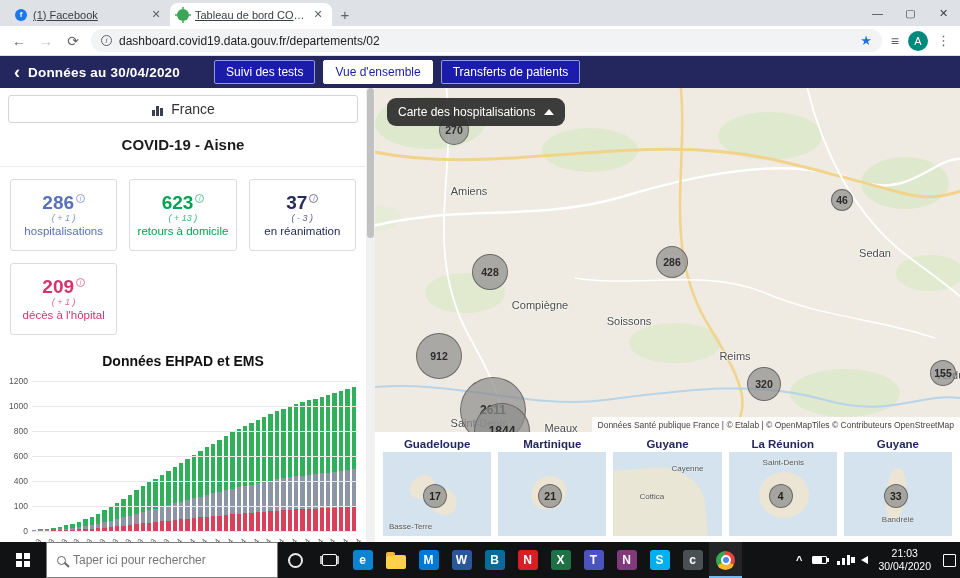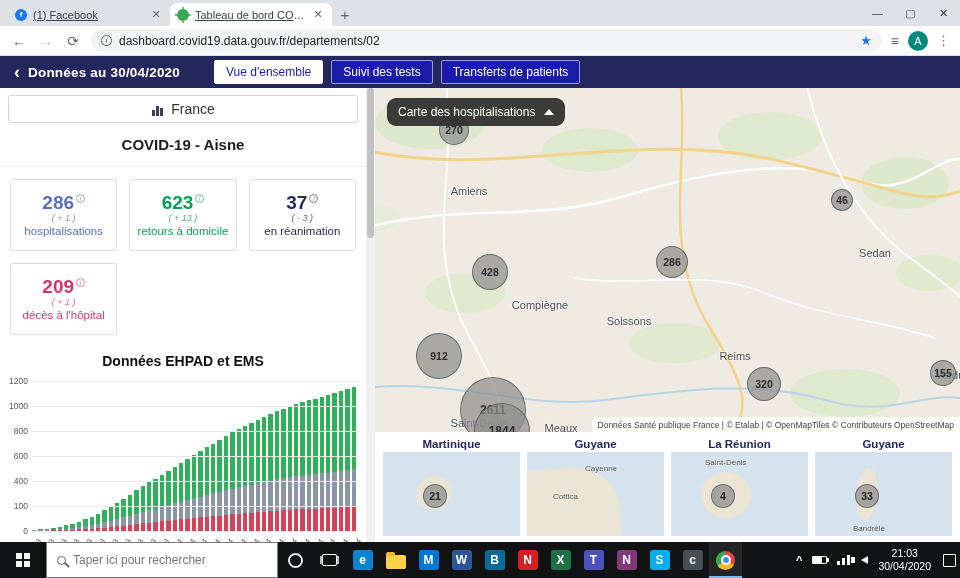--- a/index.html
+++ b/index.html
@@ -147,22 +147,22 @@
     </div>
     <span class="side-ico">≡</span>
     <span class="avatar">A</span>
     <span class="kebab">⋮</span>
   </div>
 
   <div class="dashheader">
     <span class="back-chev">‹</span>
     <span class="date-label">Données au 30/04/2020</span>
     <div class="hnav">
+      <button class="hbtn">Suivi des tests</button>
       <button class="hbtn active">Vue d'ensemble</button>
-      <button class="hbtn">Suivi des tests</button>
       <button class="hbtn">Transferts de patients</button>
     </div>
   </div>
 
   <div class="content">
 
     <div class="leftpanel">
       <div class="france-box">
         <svg width="13" height="13" viewBox="0 0 13 13">
             <rect x="1" y="7" width="3" height="6" fill="#3a3f52"></rect>
@@ -546,20 +546,29 @@
             <div class="mcircle" style="left: 127px; top: 343px; height: 56px; width: 56px; font-size: 12px;">1844</div>
           </div>
         <div class="map-toggle">
           <span>Carte des hospitalisations</span>
           <span class="caret-up"></span>
         </div>
         <div class="attribution">Données Santé publique France | © Etalab | © OpenMapTiles © Contributeurs OpenStreetMap</div>
       </div>
       <div class="domtom" id="domtom">
           <div class="ot-card">
+            <div class="ot-title">Guadeloupe</div>
+            <div class="ot-map">
+              <div class="blob" style="left: 26px; top: 24px; width: 26px; height: 22px; border-radius: 60% 40% 55% 45%; transform: rotate(-18deg);"></div>
+              <div class="blob" style="left: 44px; top: 36px; width: 30px; height: 26px; border-radius: 45% 55% 40% 60%; transform: rotate(14deg);"></div>
+              <div class="ot-place" style="left: 6px; top: 70px;">Basse-Terre</div>
+              <div class="ot-circle" style="left: 52px; top: 44px; height: 24px; width: 24px;">17</div>
+            </div>
+          </div>
+          <div class="ot-card">
             <div class="ot-title">Martinique</div>
             <div class="ot-map">
               <div class="blob" style="left: 34px; top: 24px; width: 34px; height: 34px; border-radius: 55% 45% 60% 40%; transform: rotate(10deg);"></div>
               <div class="ot-circle" style="left: 52px; top: 44px; height: 24px; width: 24px;">21</div>
             </div>
           </div>
           <div class="ot-card">
             <div class="ot-title">Guyane</div>
             <div class="ot-map">
               <div class="blob" style="left: -12px; top: 16px; width: 105px; height: 92px; border-radius: 0px 45% 0px 0px; transform: rotate(-4deg); background: rgb(233, 230, 214);"></div>
@@ -572,21 +581,21 @@
             <div class="ot-map">
               <div class="blob" style="left: 30px; top: 20px; width: 50px; height: 46px; border-radius: 50%; transform: rotate(0deg);"></div>
               <div class="ot-place" style="left: 34px; top: 6px;">Saint-Denis</div>
               <div class="ot-circle" style="left: 52px; top: 44px; height: 24px; width: 24px;">4</div>
             </div>
           </div>
           <div class="ot-card">
             <div class="ot-title">Guyane</div>
             <div class="ot-map">
               <div class="blob" style="left: 42px; top: 16px; width: 20px; height: 52px; border-radius: 45% 55% 50% 50%; transform: rotate(7deg);"></div>
-              <div class="ot-place" style="left: 38px; top: 72px;">Bandrélé</div>
+              <div class="ot-place" style="left: 38px; top: 63px;">Bandrélé</div>
               <div class="ot-circle" style="left: 52px; top: 44px; height: 24px; width: 24px;">33</div>
             </div>
           </div>
         </div>
     </div>
   </div>
 
   <div class="taskbar">
     <div class="tb-start">
       <div class="win-logo">

